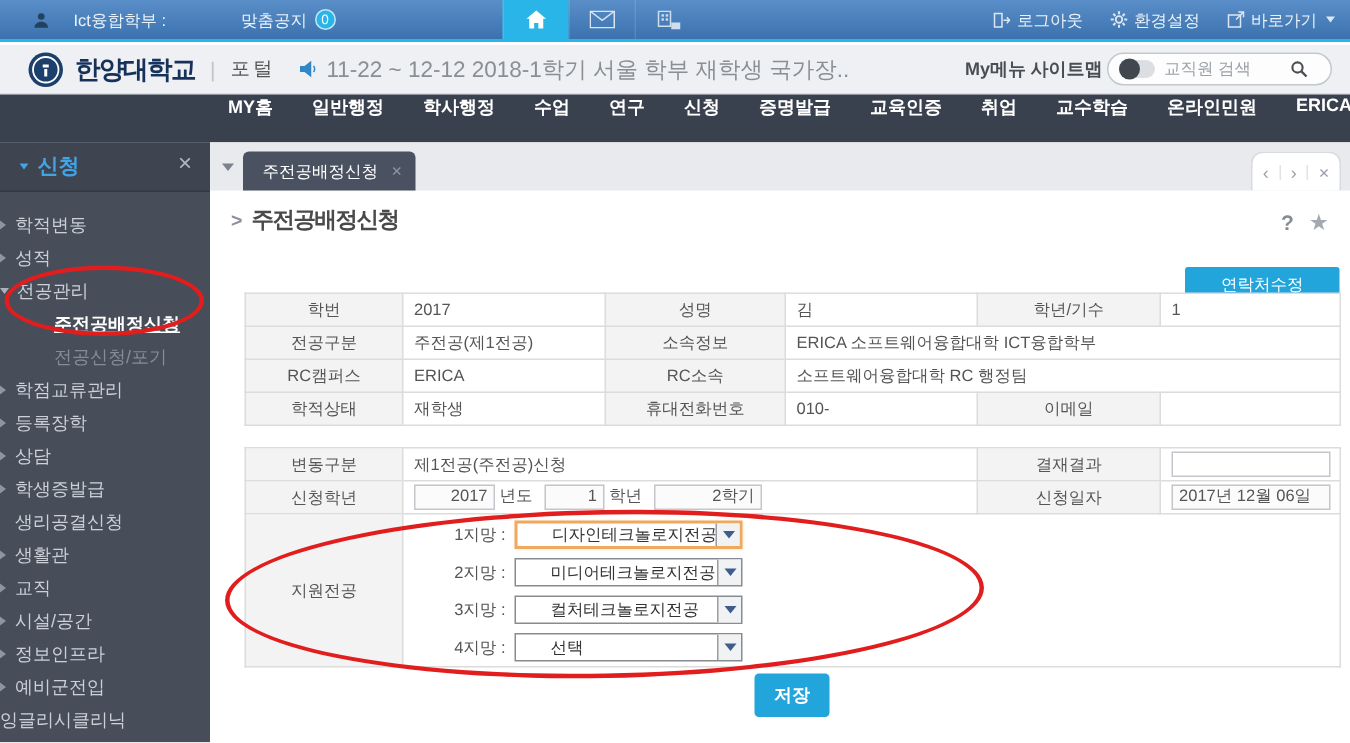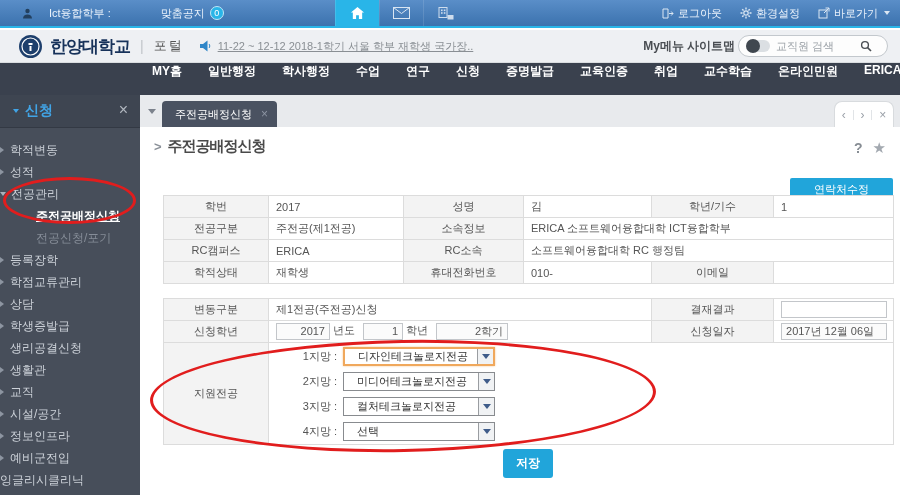--- a/index.html
+++ b/index.html
@@ -23,21 +23,21 @@
   .caret-d { width:0; height:0; border-top:4px solid #dbe7f3; border-left:3px solid transparent; border-right:3px solid transparent; margin-left:2px; }
 
   
   .gnb { position:absolute; top:30px; left:0; right:0; height:33px; background:#eef0f3;
     border-bottom:1px solid #dadde0; display:flex; align-items:center; }
   .gnb-logo { display:flex; align-items:center; gap:7px; margin-left:18px; }
   .uni-name { font-size:17px; font-weight:bold; color:#17325a; letter-spacing:-1px; }
   .gnb-sep { color:#c0c4c8; margin:0 10px; font-size:14px; }
   .portal { font-size:13px; color:#555; letter-spacing:2px; }
   .ticker-wrap { display:flex; align-items:center; gap:6px; margin-left:16px; }
-  .ticker { font-size:11px; color:#8a8f94;text-decoration:underline; }
+  .ticker { font-size:15px; color:#8a8f94; }
   .gnb-right { position:absolute; right:12px; display:flex; align-items:center; gap:3px; }
   .gnb-menu { font-size:12px; font-weight:bold; color:#4a4e53; }
   .search-pill { display:flex; align-items:center; width:150px; height:22px; border:1px solid #c3c8cd;
     border-radius:12px; background:#fdfdfd; padding:0 7px; gap:6px; }
   .toggle { position:relative; width:24px; height:12px; border-radius:6px; background:#dbdfe3; flex:0 0 auto; }
   .toggle .knob { position:absolute; left:0; top:-1px; width:14px; height:14px; border-radius:50%; background:#40474f; }
   .search-input { border:none; outline:none; background:transparent; width:78px; font-size:11px; color:#666; }
   .search-input::placeholder { color:#9aa0a6; }
 
   
@@ -105,21 +105,21 @@
   .inp.num { text-align:right; }
   .yr { width:54px; } .gr { width:40px; } .sem { width:72px; }
   .approval { width:106px; background:#fff; }
   .date { width:106px; }
   .unit { margin:0 8px 0 3px; }
 
   td.majors { height:102px; }
   .choice { display:flex; align-items:center; height:25px; padding-left:22px; }
   .rank { width:46px; text-align:right; margin-right:6px; color:#555; }
   .sel { position:relative; display:flex; align-items:center; width:152px; height:19px;
-    border:1px solid #888b8f; background:#fff; padding:0 20px 0 13px; font-size:11px; color:#333; }
+    border:1px solid #888b8f; background:#fff; padding:0 20px 0 23px; font-size:11px; color:#333; }
   .sel.focus { border:2px solid #f0a85c; box-shadow:0 0 2px #f6c892; }
   .arrow-btn { position:absolute; right:0; top:0; bottom:0; width:16px; background:#f0f2f4;
     border-left:1px solid #9a9da1; display:flex; align-items:center; justify-content:center; }
   .sel-tri { width:0; height:0; border-top:5px solid #3f5c8a; border-left:4px solid transparent;
     border-right:4px solid transparent; }
 
   .annot { position:absolute; border:3px solid #e11d1d; border-radius:50%; z-index:60; pointer-events:none; }
   .annot-sidebar { left:3px; top:177px; width:133px; height:47px; }
   .annot-majors { left:150px; top:340px; width:506px; height:112px; transform:rotate(-1deg); }
 </style>
@@ -261,25 +261,25 @@
           <span class="mi-label">전공관리</span>
         </div>
       <div class="mi sub active">
           <span class="mi-label">주전공배정신청</span>
         </div>
       <div class="mi sub disabled">
           <span class="mi-label">전공신청/포기</span>
         </div>
       <div class="mi">
           <span class="tri-r"></span>
+          <span class="mi-label">학점교류관리</span>
+        </div>
+      <div class="mi">
+          <span class="tri-r"></span>
           <span class="mi-label">등록장학</span>
-        </div>
-      <div class="mi">
-          <span class="tri-r"></span>
-          <span class="mi-label">학점교류관리</span>
         </div>
       <div class="mi">
           <span class="tri-r"></span>
           <span class="mi-label">상담</span>
         </div>
       <div class="mi">
           <span class="tri-r"></span>
           <span class="mi-label">학생증발급</span>
         </div>
       <div class="mi noarrow">

